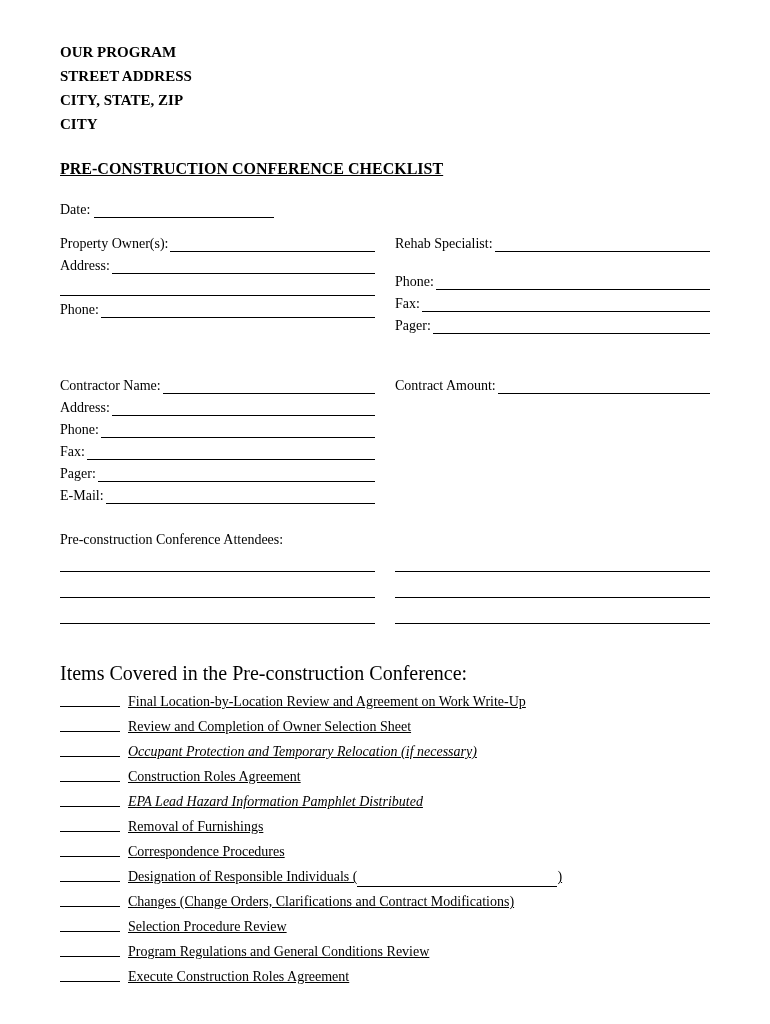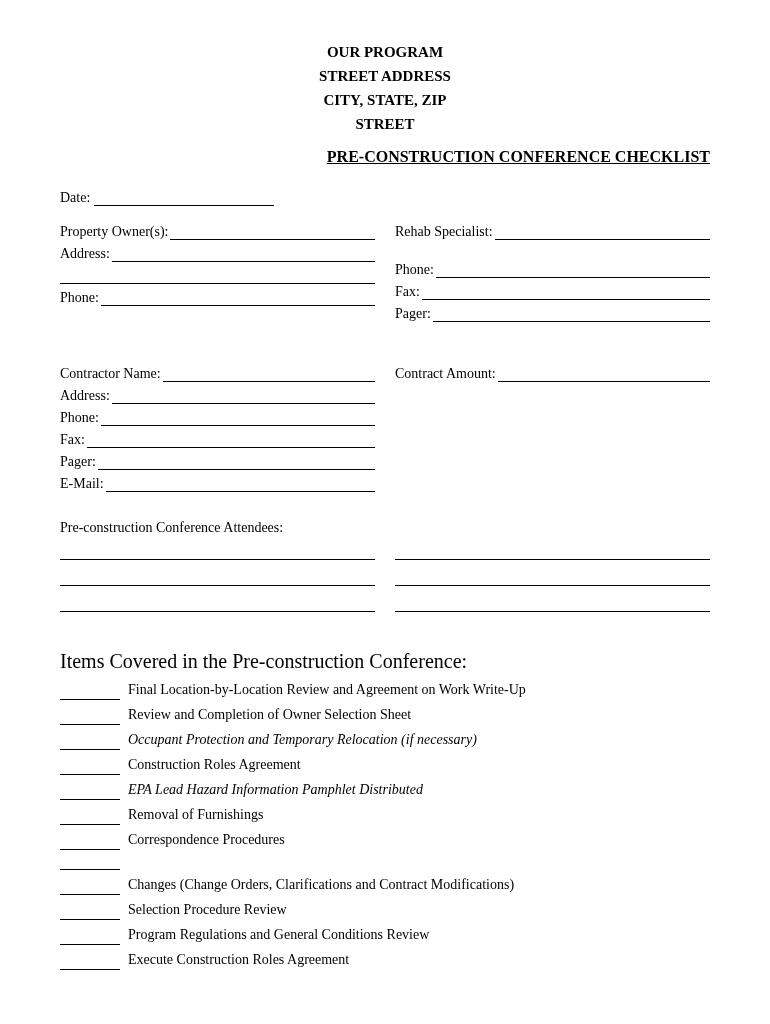--- a/index.html
+++ b/index.html
@@ -12,32 +12,32 @@
       background: #fff;
       font-family: "Times New Roman", Times, serif;
       font-size: 14px;
       color: #000;
       width: 770px;
       min-height: 1024px;
       padding: 40px 60px;
     }
 
     .header {
-      text-align: center;
-      margin-bottom: 12px;
+      text-align: left;
+      margin-bottom: 24px;
     }
 
     .header-line {
       font-weight: bold;
       font-size: 15px;
       line-height: 1.6;
     }
 
     .title {
-      text-align: right;
+      text-align: left;
       font-weight: bold;
       font-size: 16px;
       text-decoration: underline;
       margin-bottom: 24px;
       margin-top: 10px;
     }
 
     .date-row {
       margin-bottom: 18px;
     }
@@ -123,22 +123,23 @@
       margin-top: 10px;
     }
 
     .items-label {
       font-size: 20px;
       margin-bottom: 6px;
     }
 
     .checklist-item {
       display: flex;
-      align-items: flex-end;
+      align-items: flex-start;
       margin-bottom: 4px;
+      text-decoration: underline;
     }
 
     .check-blank {
       display: inline-block;
       width: 60px;
       min-width: 60px;
       border-bottom: 1px solid #000;
       height: 14px;
       margin-right: 8px;
       vertical-align: bottom;
@@ -163,21 +164,21 @@
       vertical-align: bottom;
     }
   </style>
 </head>
 <body>
 
 <div class="header">
   <div class="header-line">OUR PROGRAM</div>
   <div class="header-line">STREET ADDRESS</div>
   <div class="header-line">CITY, STATE, ZIP</div>
-  <div class="header-line">STREET</div>
+  <div class="header-line">CITY</div>
 </div>
 
 <div class="title">PRE-CONSTRUCTION CONFERENCE CHECKLIST</div>
 
 <div class="date-row">
   <span class="date-label">Date:</span>
   <span class="underline-field"></span>
 </div>
 
 <div class="two-col">
@@ -308,20 +309,21 @@
     <span class="item-text">Removal of Furnishings</span>
   </div>
 
   <div class="checklist-item">
     <span class="check-blank"></span>
     <span class="item-text">Correspondence Procedures</span>
   </div>
 
   <div class="checklist-item">
     <span class="check-blank"></span>
+    <span class="item-text">Designation of Responsible Individuals (<span class="long-underline"></span>)</span>
   </div>
 
   <div class="checklist-item">
     <span class="check-blank"></span>
     <span class="item-text">Changes (Change Orders, Clarifications and Contract Modifications)</span>
   </div>
 
 
   <div class="checklist-item">
     <span class="check-blank"></span>

